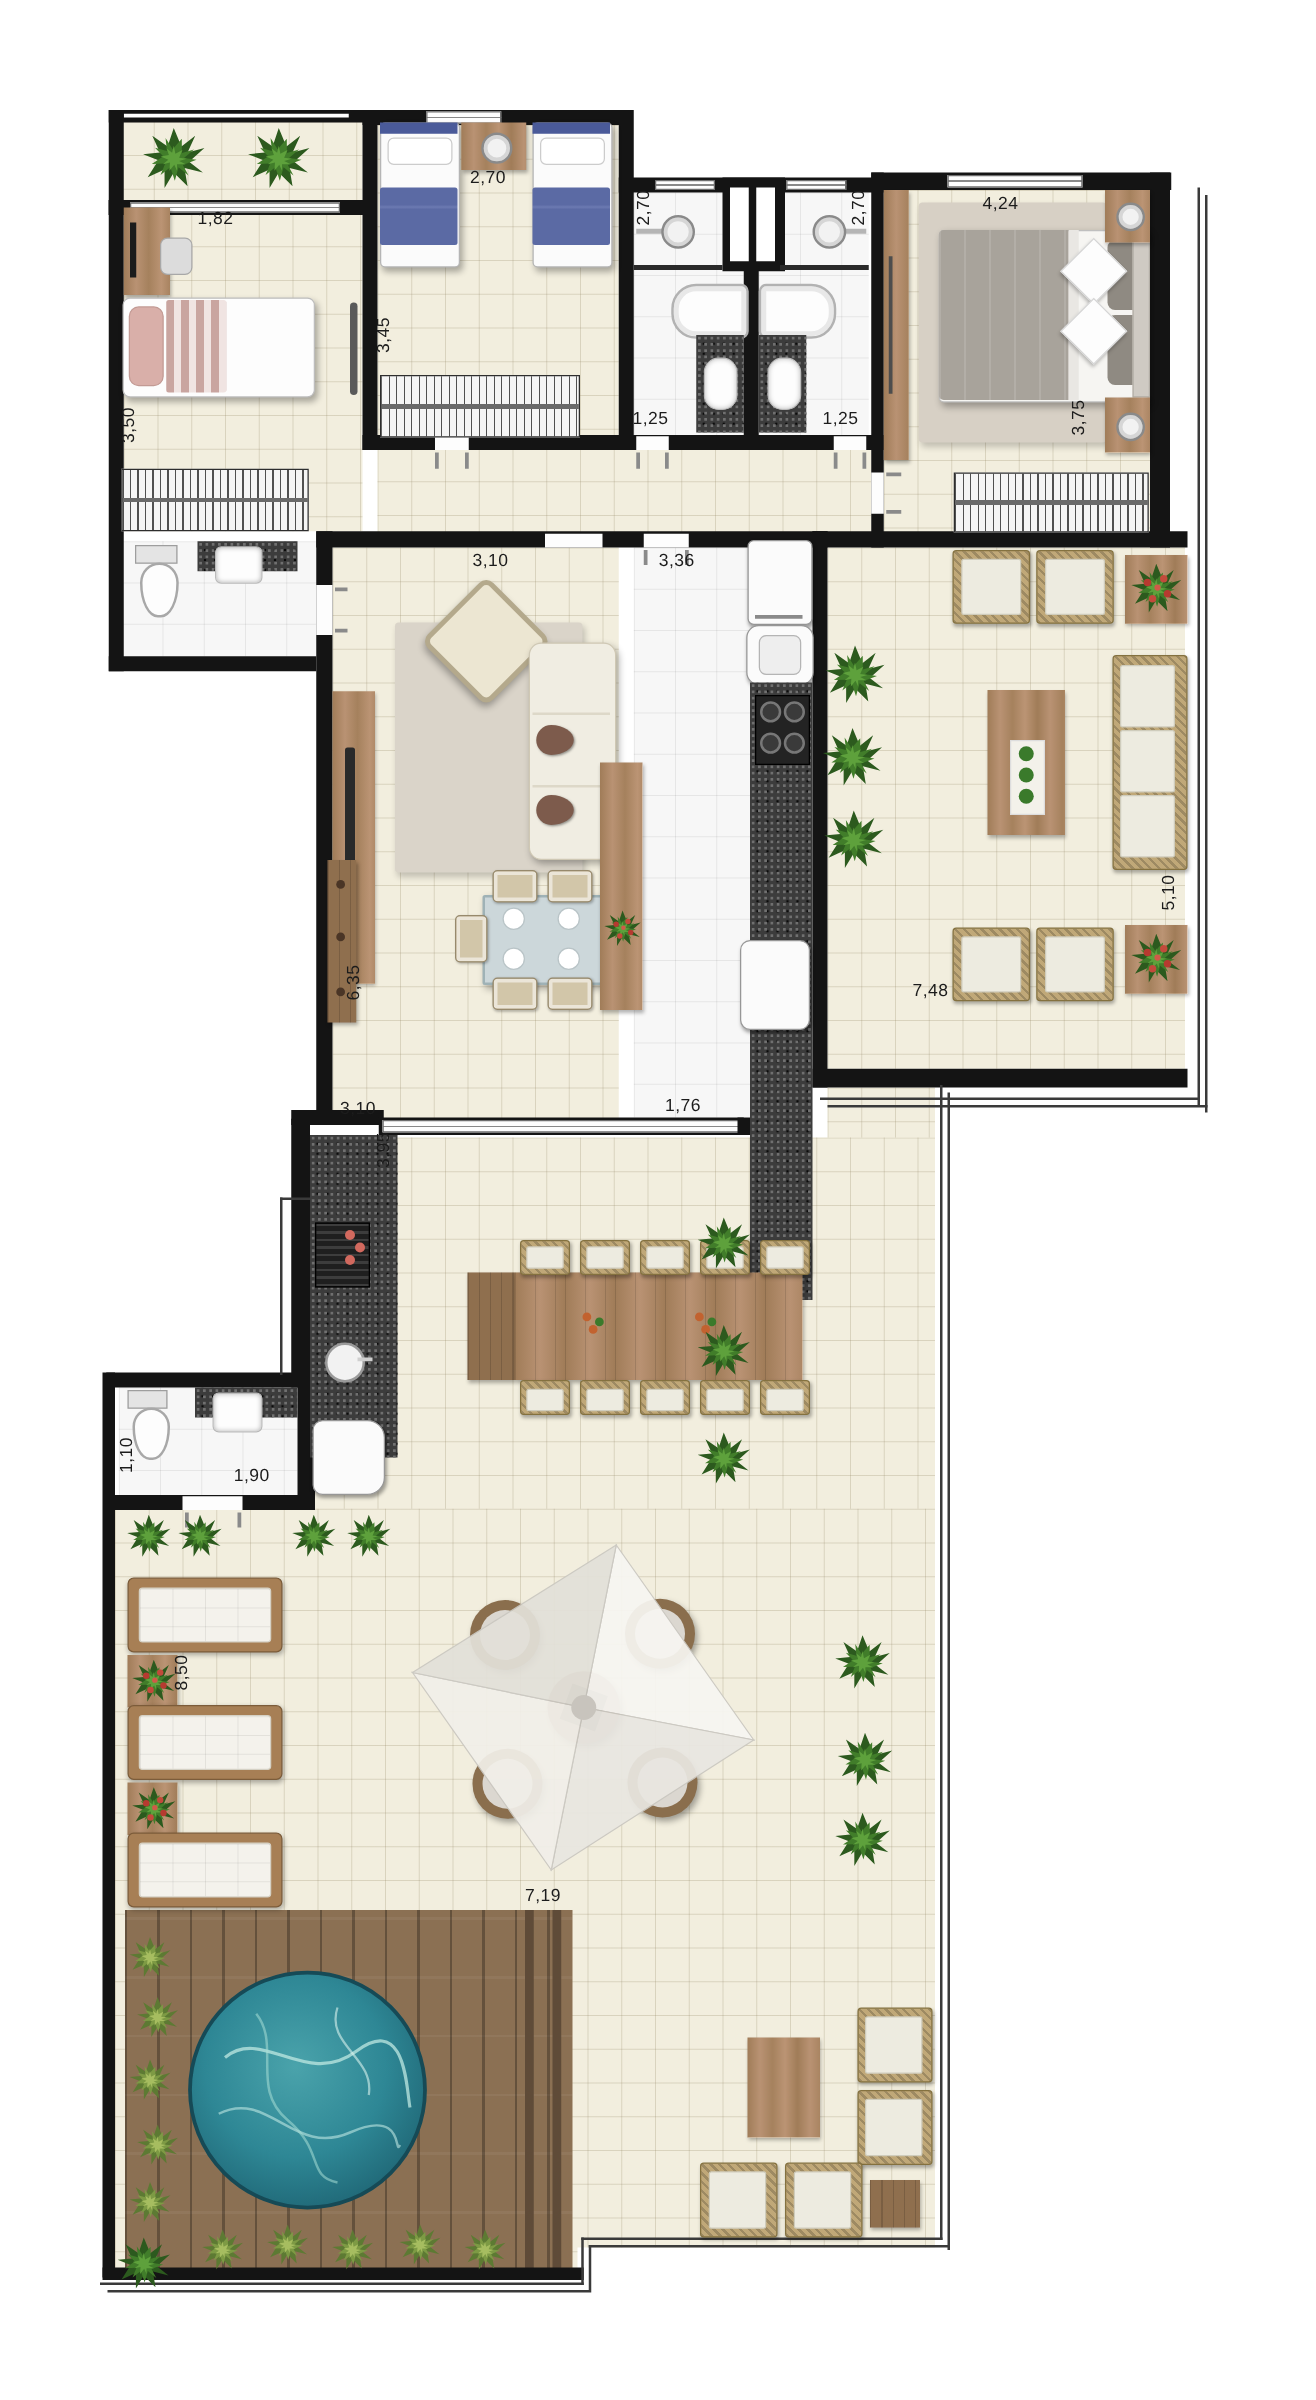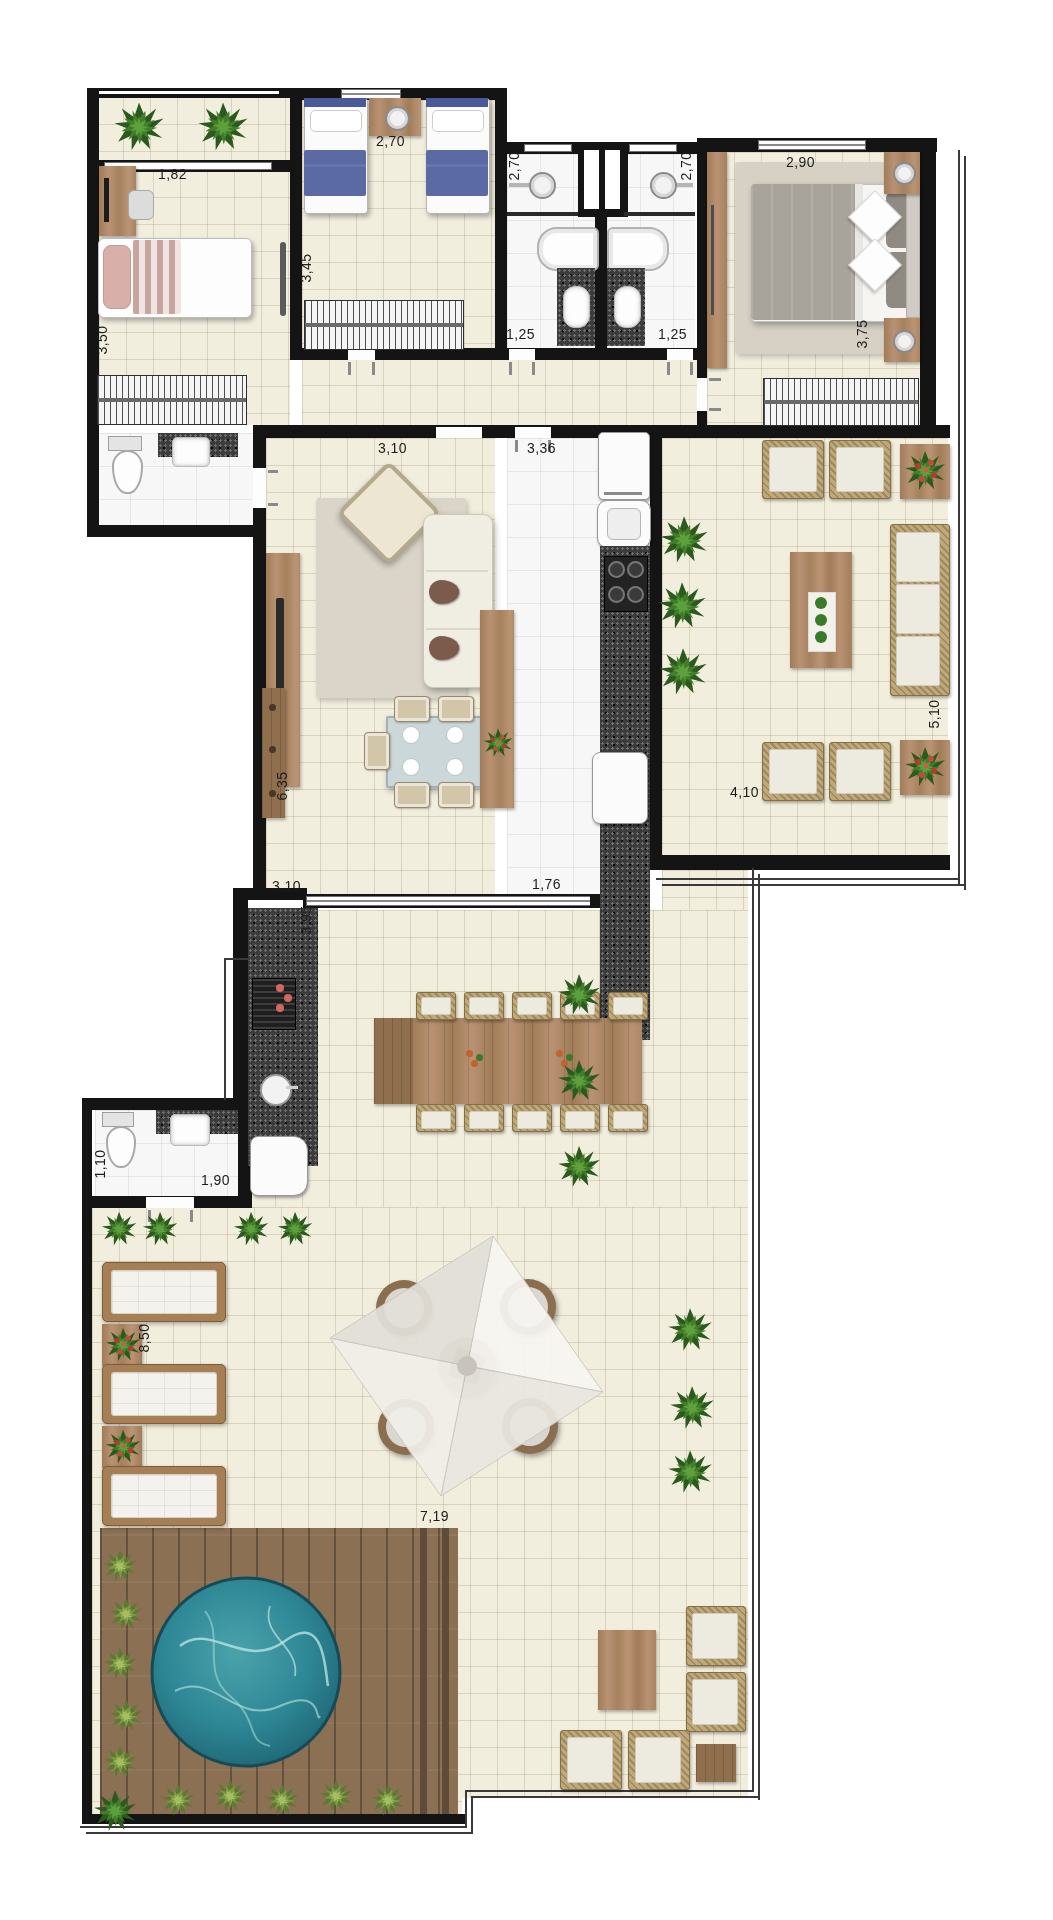--- a/index.html
+++ b/index.html
@@ -488,28 +488,28 @@
     </svg>
 
   <span class="lbl" style="left:158px;top:166px">1,82</span>
   <span class="lbl vlbl" style="left:88px;top:332px">3,50</span>
   <span class="lbl" style="left:376px;top:133px">2,70</span>
   <span class="lbl vlbl" style="left:292px;top:260px">3,45</span>
   <span class="lbl vlbl" style="left:500px;top:158px">2,70</span>
   <span class="lbl vlbl" style="left:672px;top:158px">2,70</span>
   <span class="lbl" style="left:506px;top:326px">1,25</span>
   <span class="lbl" style="left:658px;top:326px">1,25</span>
-  <span class="lbl" style="left:786px;top:154px">2,90</span>
+  <span class="lbl" style="left:786px;top:154px">4,24</span>
   <span class="lbl vlbl" style="left:848px;top:326px">3,75</span>
   <span class="lbl" style="left:378px;top:440px">3,10</span>
   <span class="lbl" style="left:527px;top:440px">3,36</span>
   <span class="lbl vlbl" style="left:920px;top:706px">5,10</span>
-  <span class="lbl" style="left:730px;top:784px">4,10</span>
+  <span class="lbl" style="left:730px;top:784px">7,48</span>
   <span class="lbl vlbl" style="left:268px;top:778px">6,35</span>
   <span class="lbl" style="left:272px;top:878px">3,10</span>
   <span class="lbl" style="left:532px;top:876px">1,76</span>
   <span class="lbl vlbl" style="left:292px;top:912px">3,95</span>
   <span class="lbl vlbl" style="left:86px;top:1156px">1,10</span>
-  <span class="lbl" style="left:201px;top:1172px">1,90</span>
+  <span class="lbl" style="left:187px;top:1172px">1,90</span>
   <span class="lbl vlbl" style="left:130px;top:1330px">8,50</span>
   <span class="lbl" style="left:420px;top:1508px">7,19</span>
 
 </div>
 
 </body></html>

